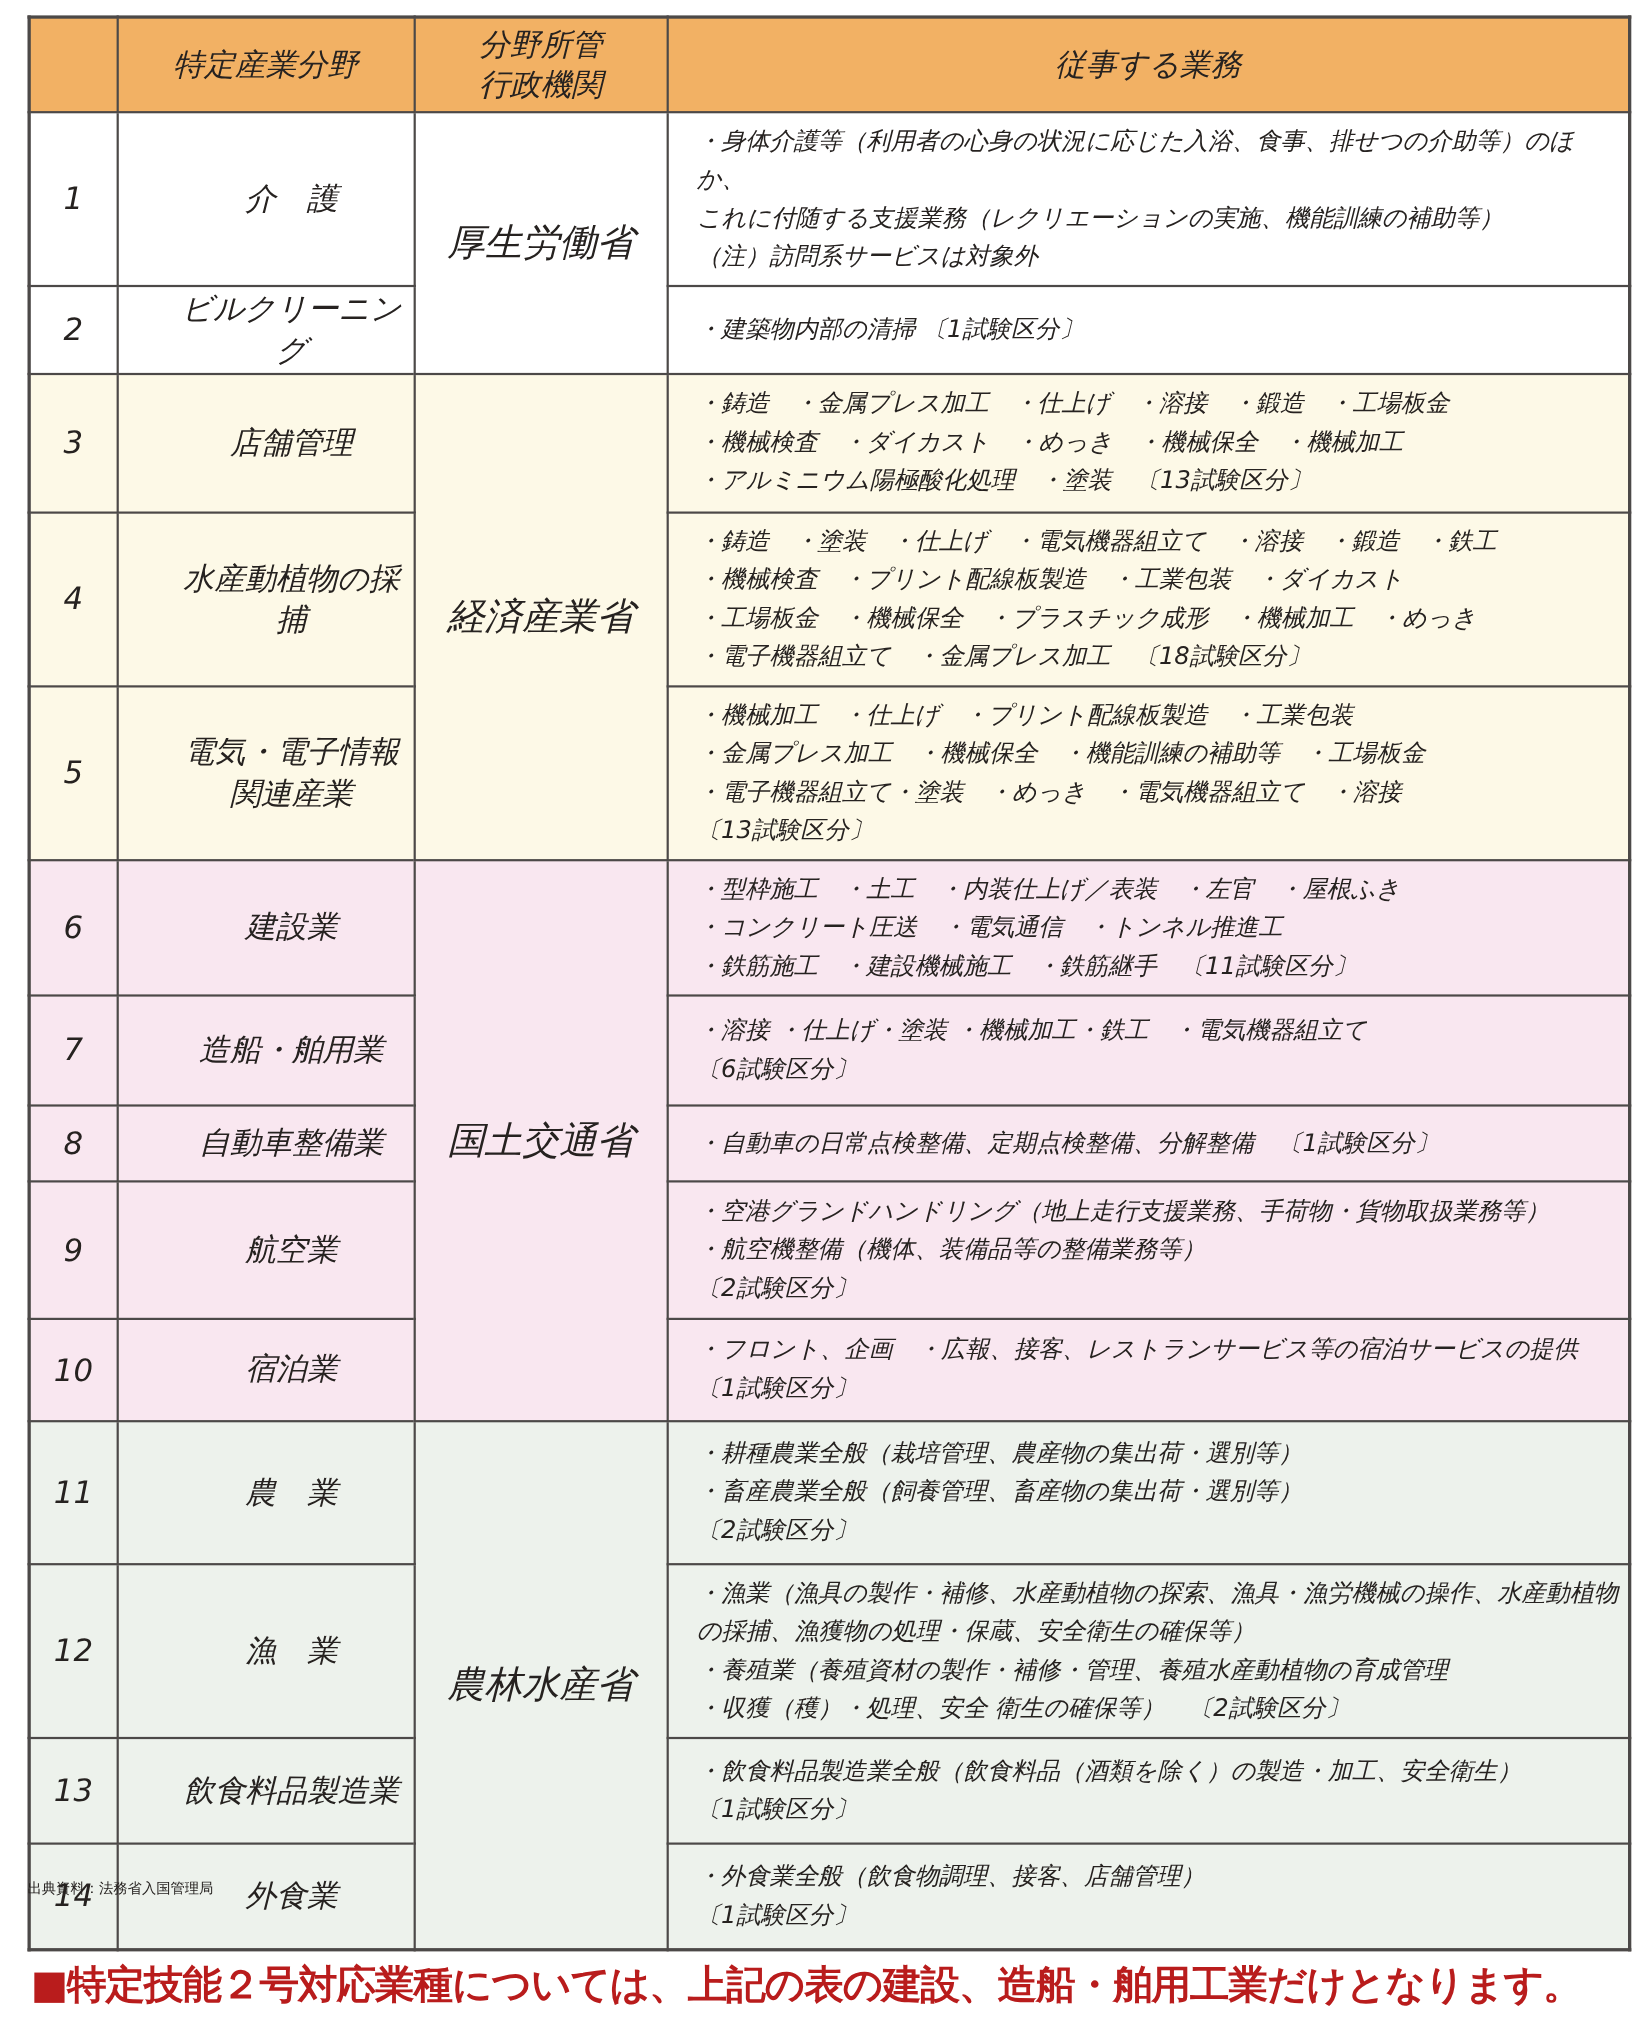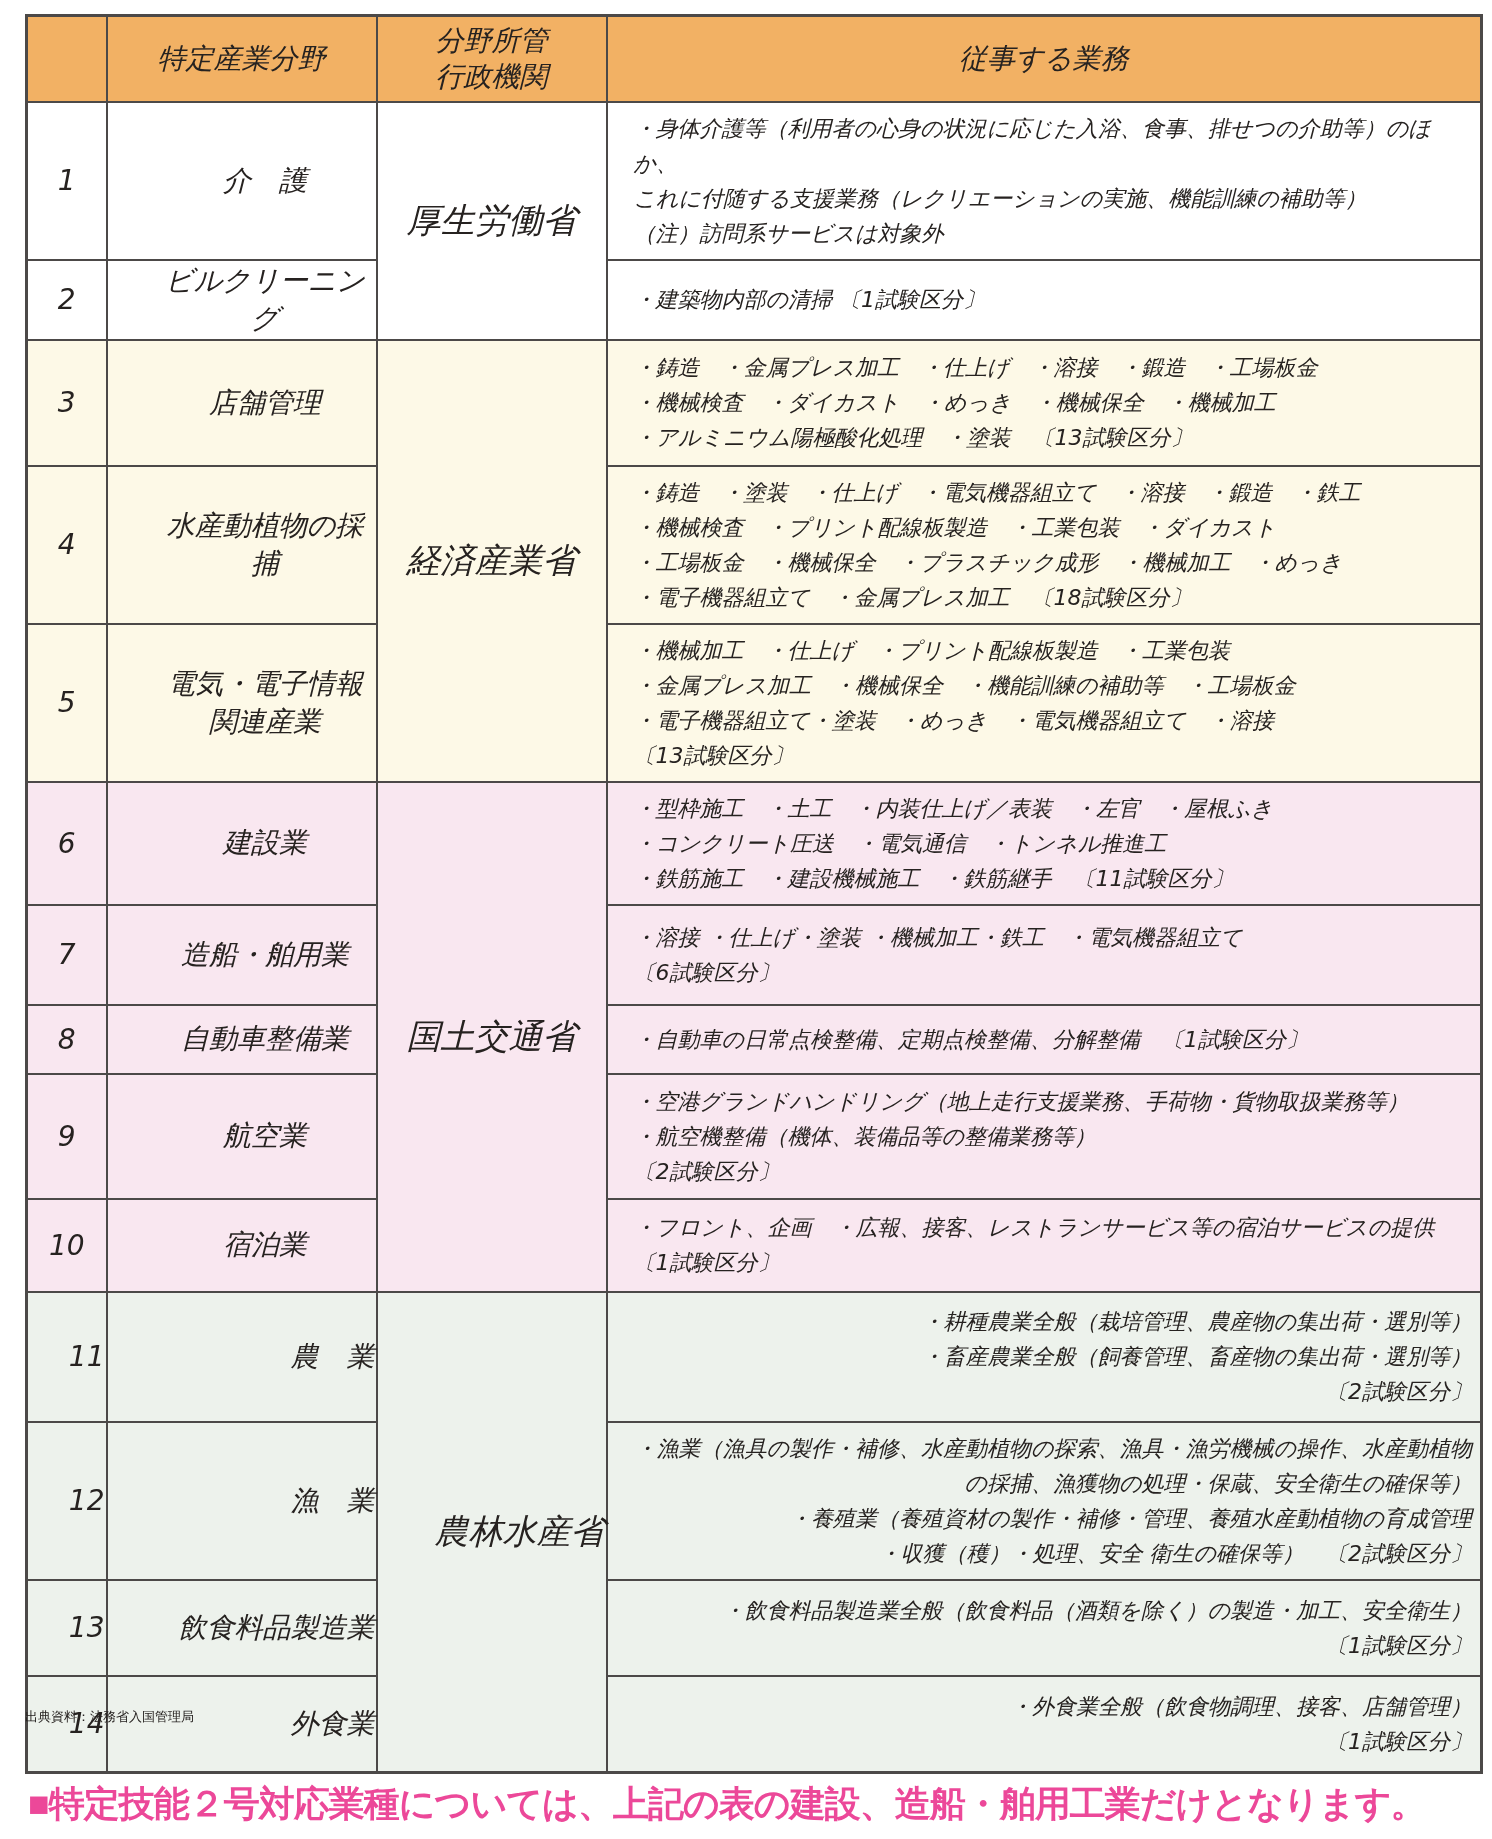--- a/index.html
+++ b/index.html
@@ -35,28 +35,28 @@
   td.c-field{text-align:center;font-size:28px;white-space:pre-line;line-height:38px;padding-left:48px;}
   td.c-agency{text-align:center;font-size:34px;}
   td.c-work{
     font-size:22px;line-height:35px;
     padding:8px 8px 8px 26px;white-space:pre-line;
     vertical-align:middle;
   }
   tr.g-mhlw>td{background:var(--group-mhlw);}
   tr.g-meti>td{background:var(--group-meti);}
   tr.g-mlit>td{background:var(--group-mlit);}
-  tr.g-maff>td{background:var(--group-maff);text-align:right;}
+  tr.g-maff>td{background:var(--group-maff);}
   .source{
     position:absolute;left:25px;top:1708px;
     font-size:13px;color:var(--text);
   }
   .note{
     position:absolute;left:28px;top:1780px;width:1460px;
-    font-size:36px;font-weight:bold;color:#ec4899;letter-spacing:-1px;font-family:Liberation Serif, serif;
+    font-size:36px;font-weight:bold;color:#b91c1c;letter-spacing:-1px;
   }
 </style>
 </head>
 <body>
 
 <table class="main-table">
   <colgroup>
       <col class="c1">
       <col class="c2">
       <col class="c3">

